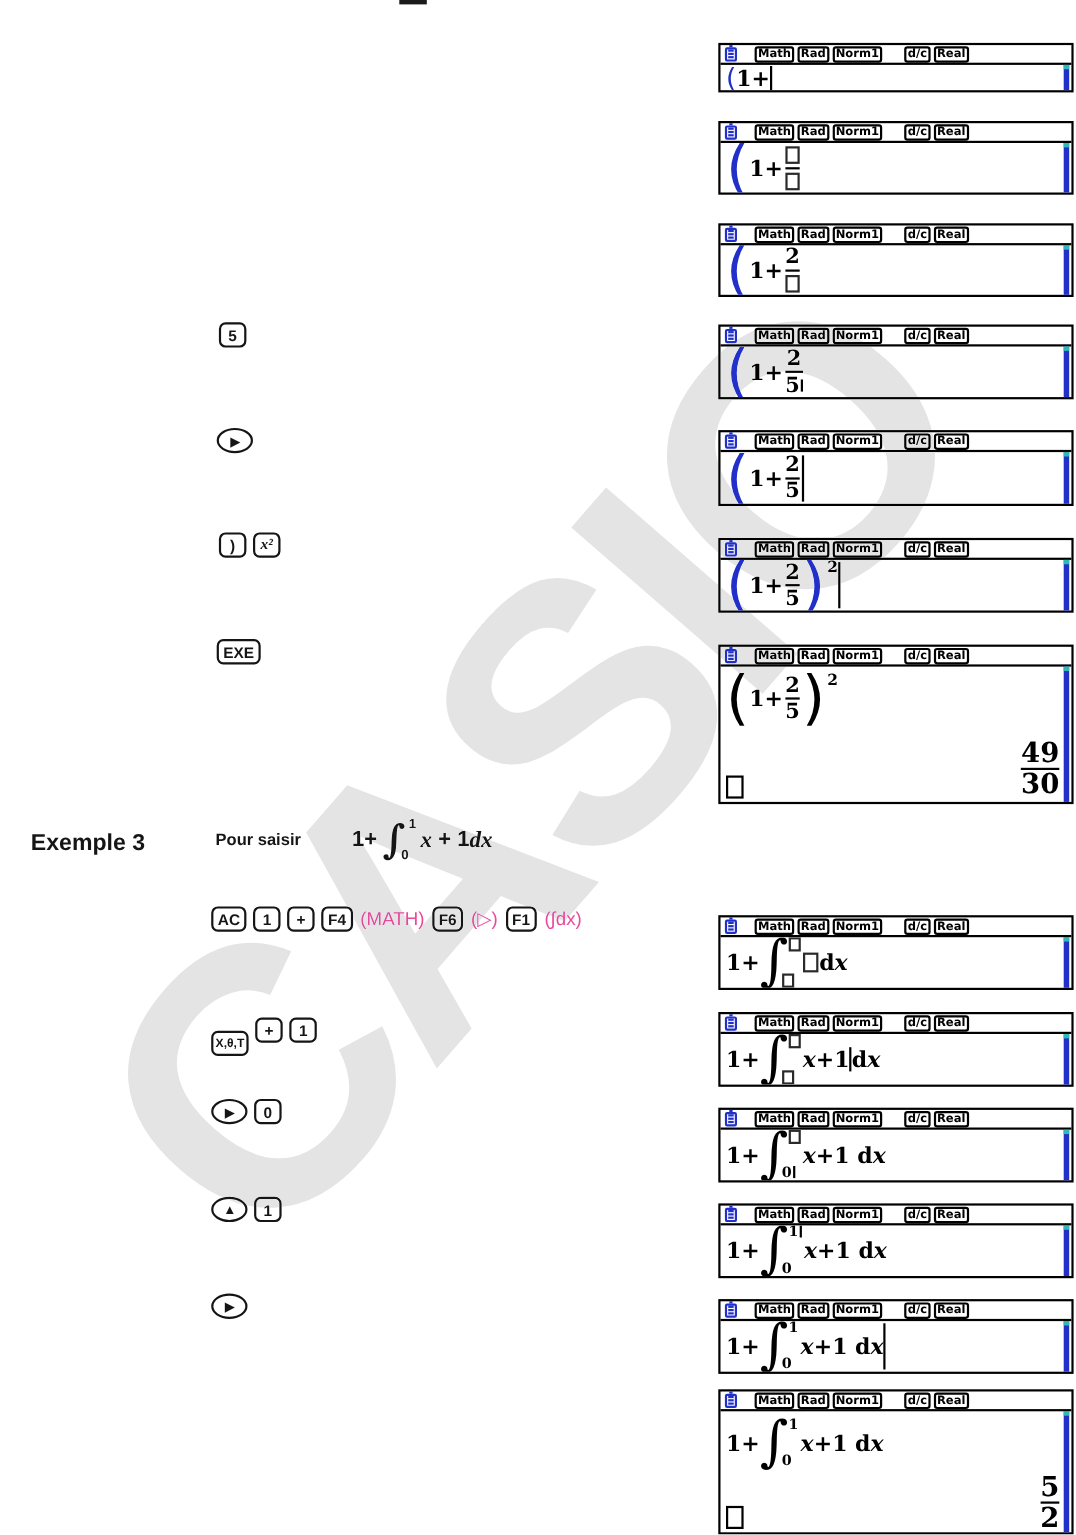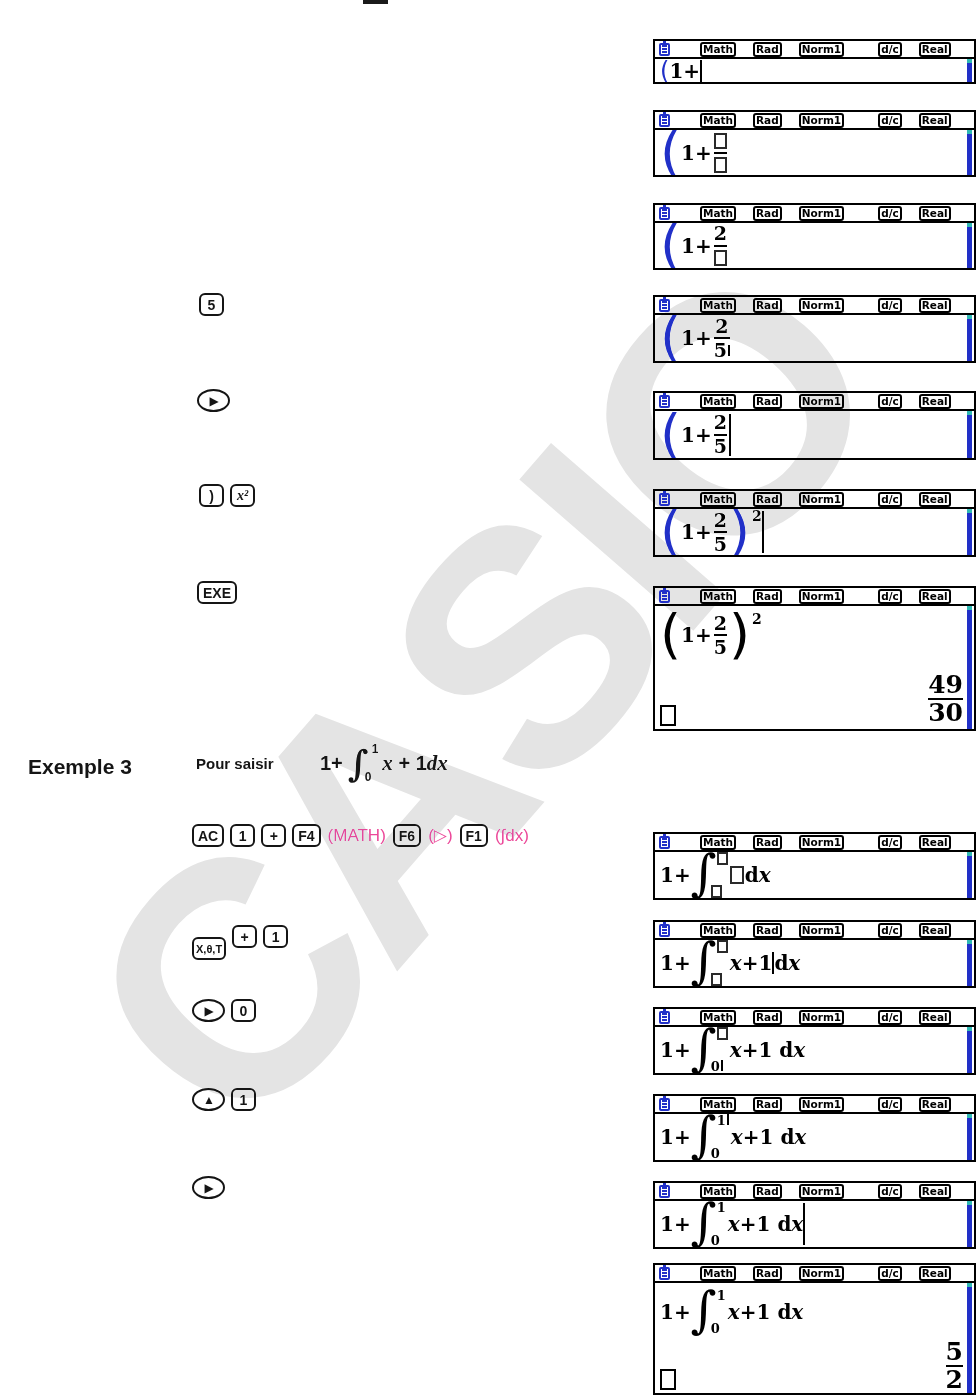--- a/index.html
+++ b/index.html
@@ -36,21 +36,21 @@
   .key.it{font-family:"Liberation Serif",serif;font-style:italic;}
   .key.longlbl{font-size:11px;padding:0 2px;margin-top:24px;}
   .oval{display:inline-flex;align-items:center;justify-content:center;width:33px;height:23px;
     border:2px solid #151515;border-radius:50%;background:#fff;font-size:12px;color:#151515;
     box-sizing:border-box;padding-left:1px;flex:none;}
   .klbl{font-size:17px;color:#ec4899;margin:0 1px;white-space:pre;}
 
   
   .screen{position:absolute;left:653px;width:323px;border:2px solid #000;background:#fff;
     box-sizing:border-box;}
-  .sbar{height:18px;border-bottom:2px solid #000;display:flex;align-items:center;gap:17px;
+  .sbar{height:18px;border-bottom:2px solid #000;display:flex;align-items:center;gap:3px;
     padding:1px 3px 1px 4px;box-sizing:border-box;}
   .batt{width:11px;height:13px;border:2px solid #2130c8;border-radius:2px;box-sizing:border-box;
     display:flex;flex-direction:column;justify-content:space-evenly;padding:0 1px;
     margin-right:13px;position:relative;background:#fff;flex:none;}
   .batt::before{content:"";position:absolute;left:2px;top:-4px;width:3px;height:2px;background:#2130c8;}
   .batt i{height:2px;background:#2130c8;}
   .badge{border:2px solid #000;border-radius:3px;font-family:"DejaVu Sans",sans-serif;
     font-size:10.5px;font-weight:bold;line-height:11px;padding:0 1px;color:#000;flex:none;}
   .badge.gap{margin-left:17px;}
   .content{position:relative;height:calc(100% - 18px);display:flex;align-items:center;

